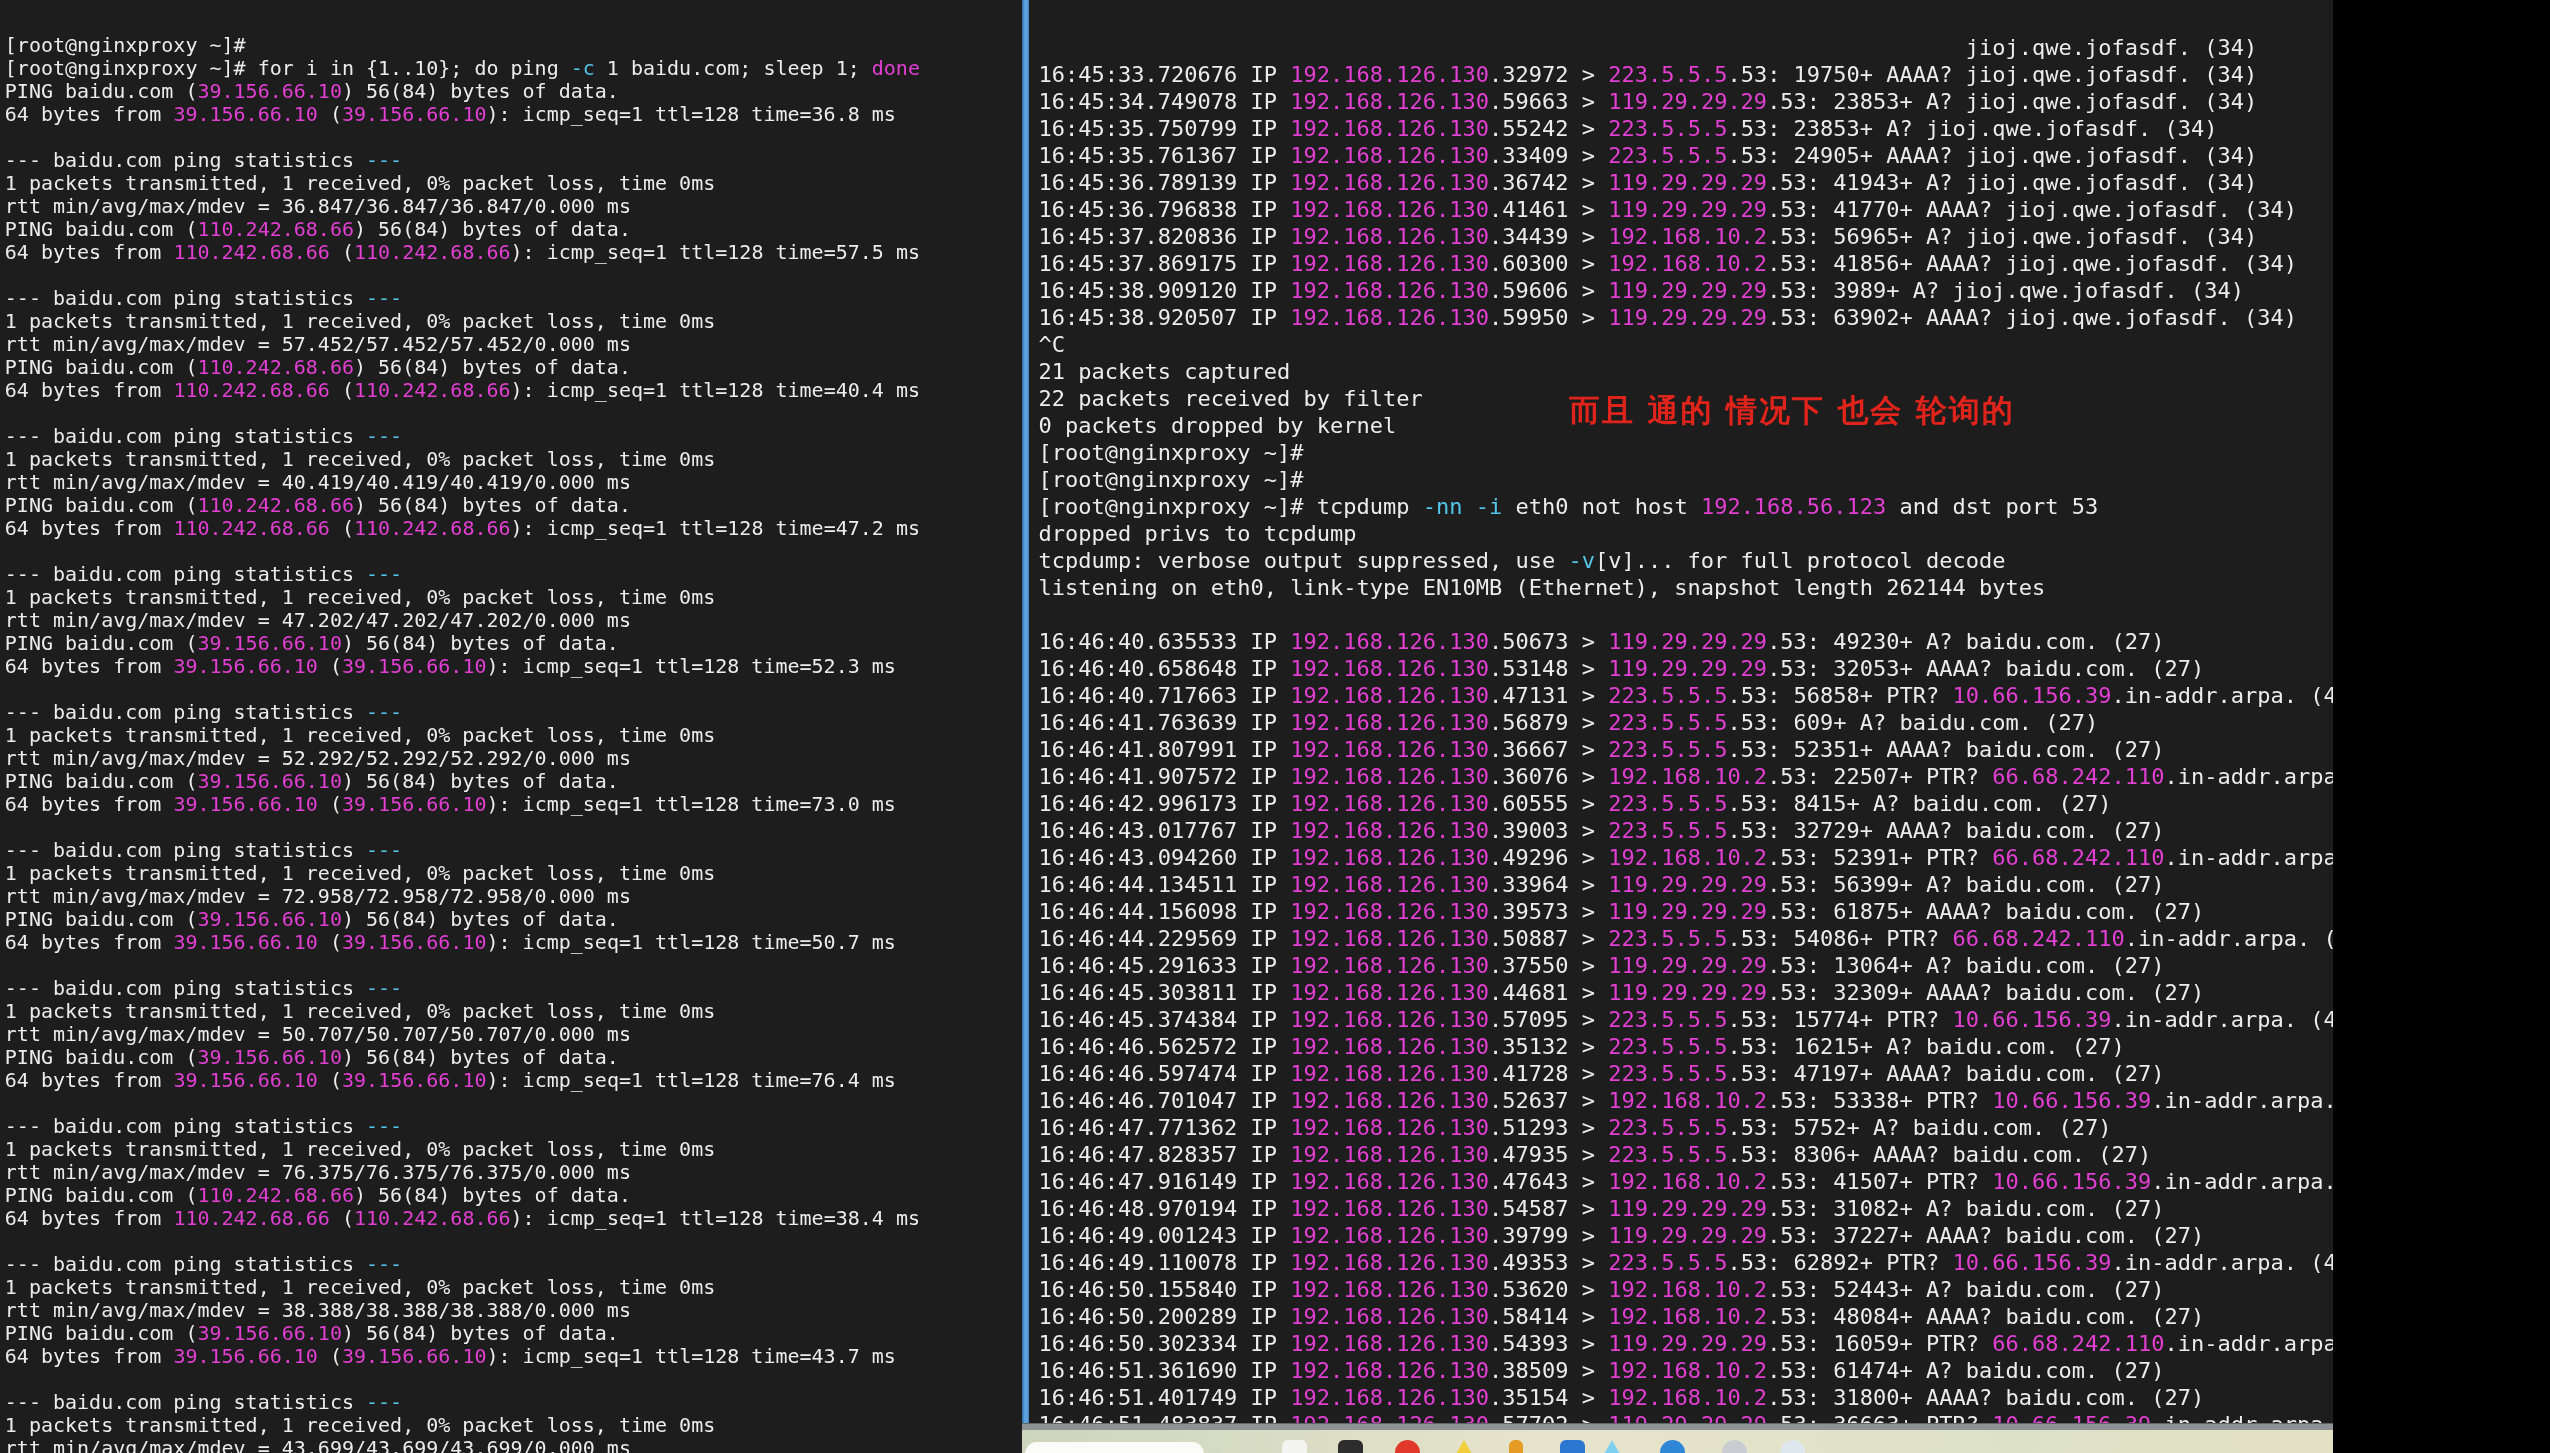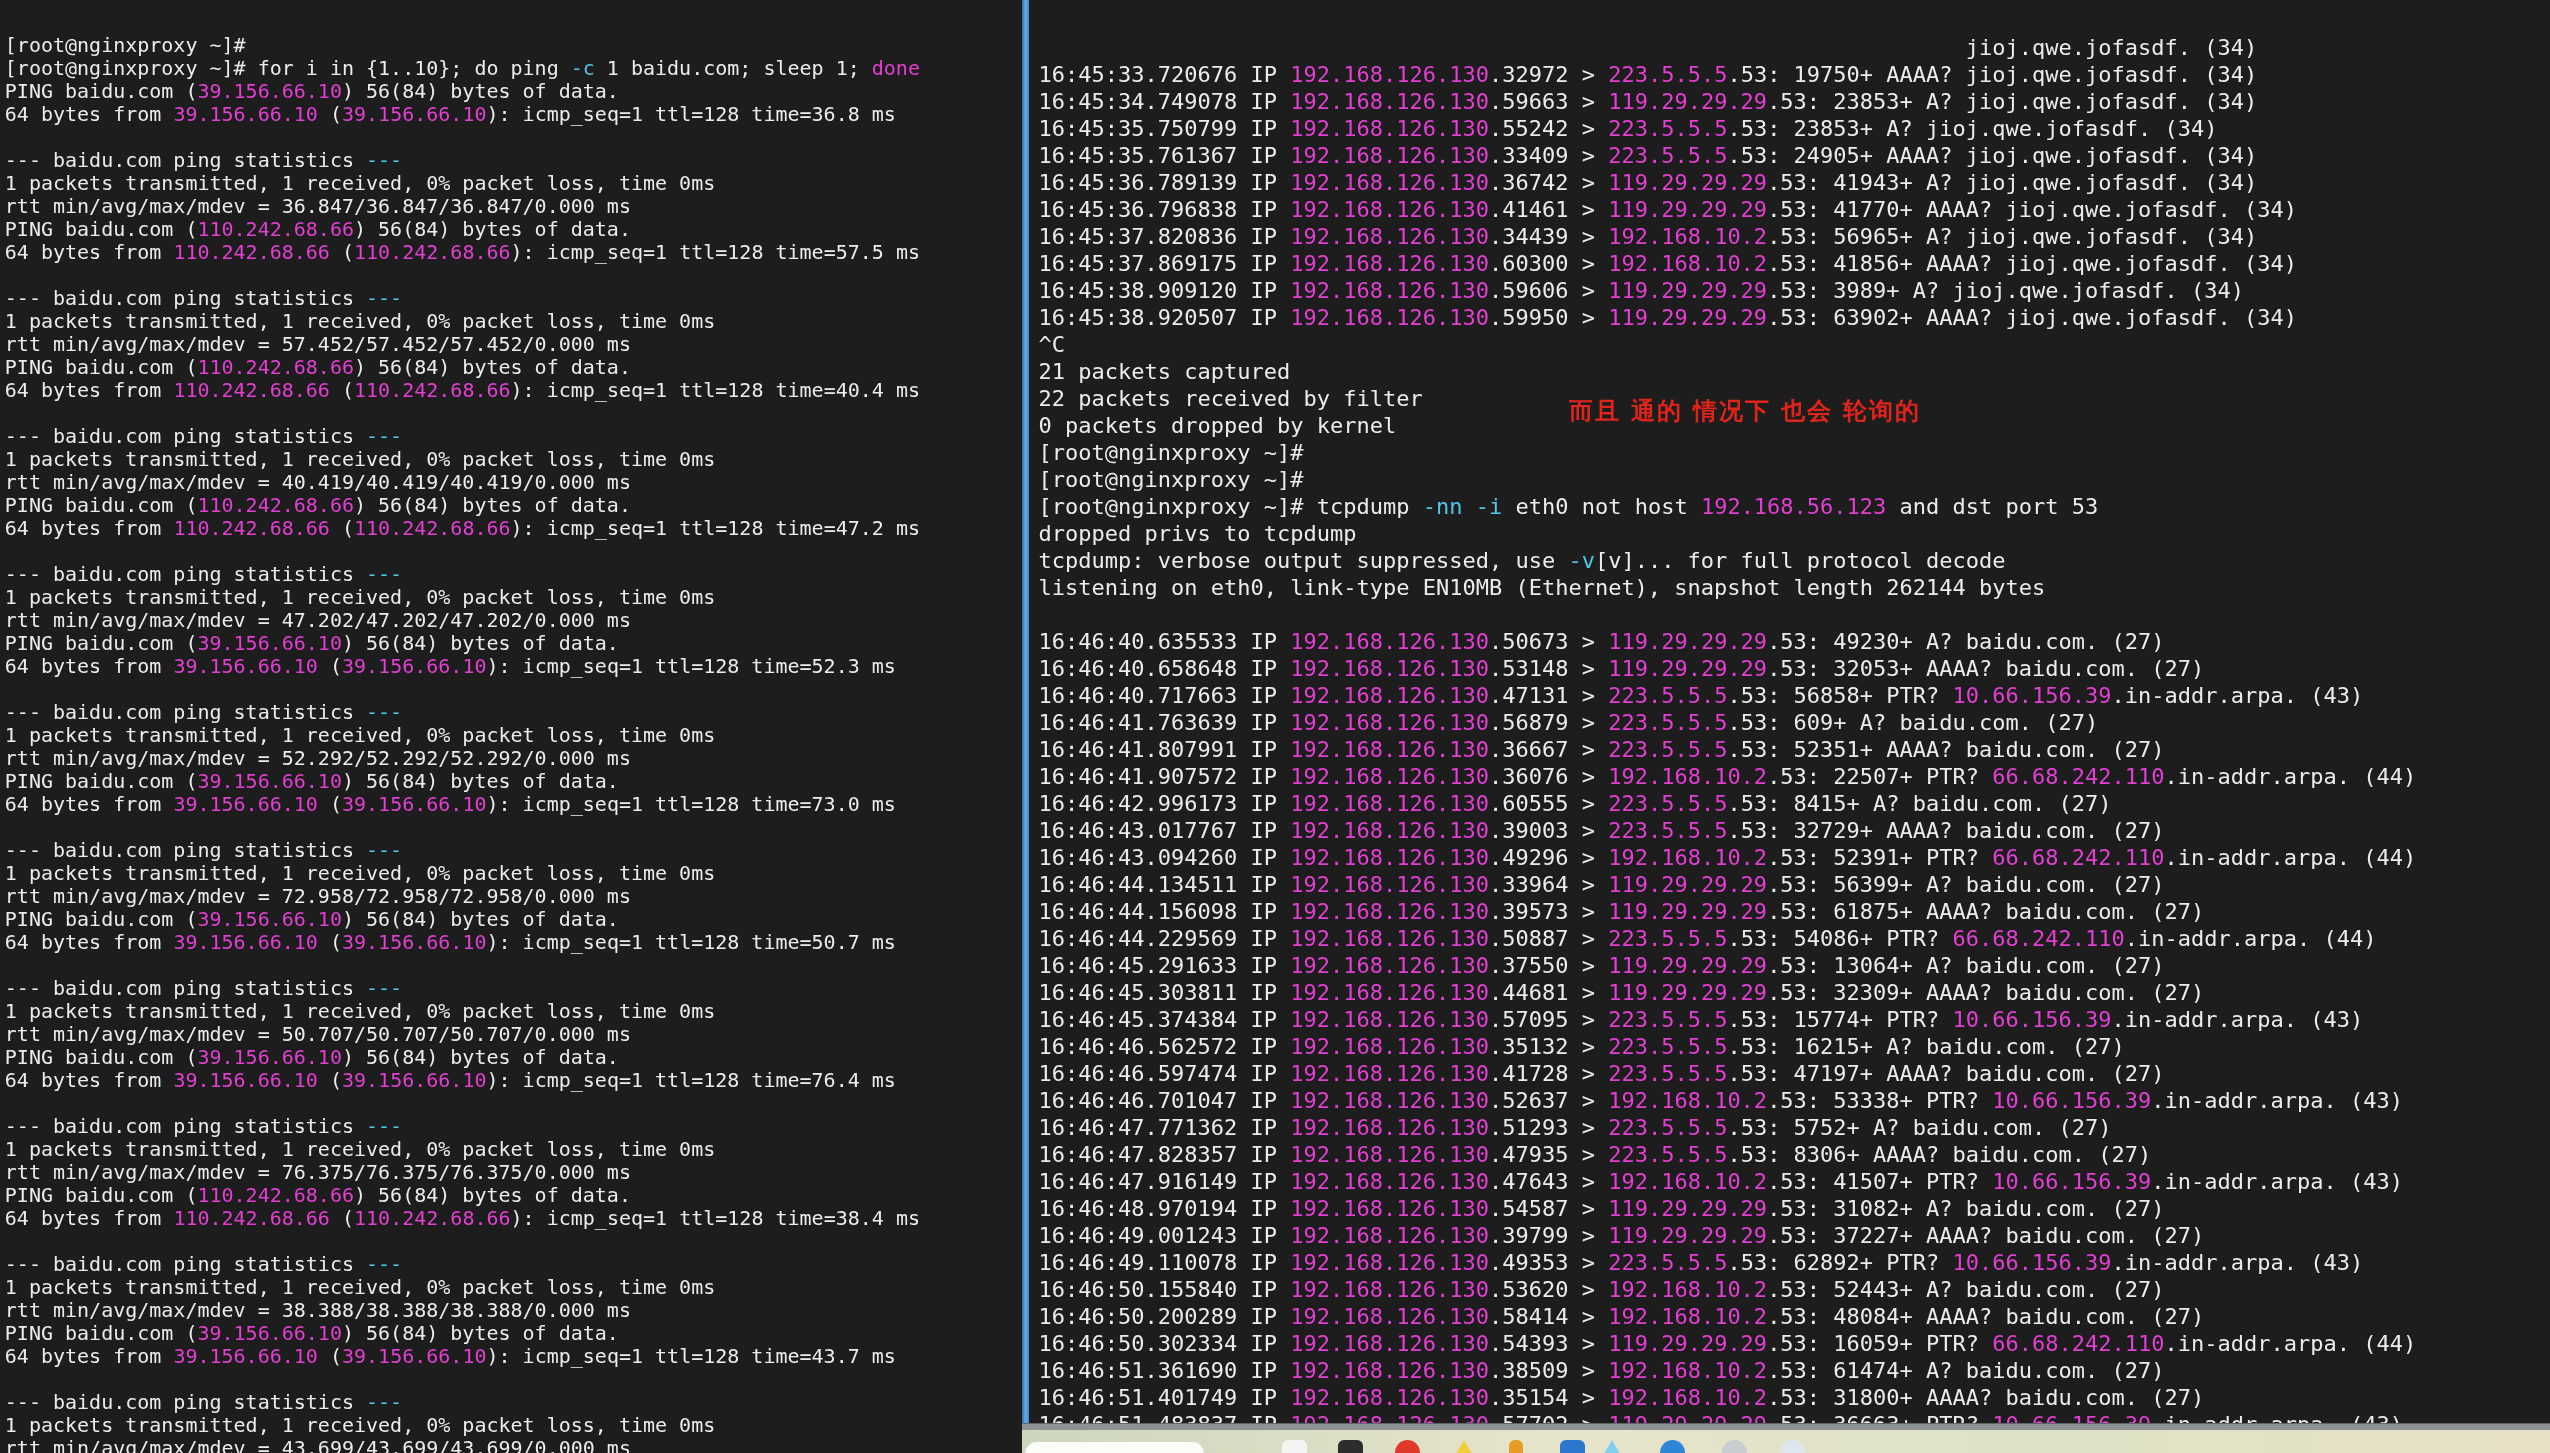--- a/index.html
+++ b/index.html
@@ -1,30 +1,30 @@
 <!DOCTYPE html>
 <html><head>
 <meta charset="utf-8">
 <style>
   html,body{margin:0;padding:0;background:#000;}
-  #screen{position:relative;width:2550px;height:1453px;overflow:hidden;background:#1d1d1d;
+  #screen{position:relative;width:2333px;height:1453px;overflow:hidden;background:#1d1d1d;
           font-family:"DejaVu Sans Mono","Liberation Mono",monospace;}
   .term{position:absolute;background:#1d1d1d;white-space:pre;overflow:hidden;}
   #left-terminal{left:0;top:0;width:1022px;height:1453px;font-size:20px;line-height:23px;padding-left:4.8px;}
   #right-terminal{left:1029px;top:0;width:1521px;height:1423px;font-size:22px;line-height:27px;padding-left:9.6px;}
   #left-terminal .line:first-child{margin-top:-11.6px;}
   #right-terminal .line:first-child{margin-top:-20px;}
   .line{white-space:pre;}
   .seg-w{color:#ececec;}
   .seg-m{color:#e33fd3;}
   .seg-c{color:#52c5e8;}
   #divider{position:absolute;left:1022px;top:0;width:7.7px;height:1423px;
            background:linear-gradient(to right,#2f6ba3,#5ea2e0 35%,#5ea2e0 65%,#2f6ba3);}
   #annotation-overlay{position:absolute;left:540px;top:397px;color:#e0241b;
-           font-family:"DejaVu Serif","Liberation Serif",serif;font-size:24px;
+           font-family:"DejaVu Serif","Liberation Serif",serif;font-size:31px;
            letter-spacing:1.9px;white-space:pre;font-weight:bold;}
   #window-bottom-border{position:absolute;left:1022px;top:1423px;width:1529px;height:7.7px;
            background:#8d9294;border-top:1px solid #5f6466;box-sizing:border-box;}
   #taskbar{position:absolute;left:1022px;top:1430px;width:1529px;height:23px;overflow:hidden;
            background:linear-gradient(90deg,#ccd6bd,#e7e4cc 35%,#dde2c6 65%,#e8e0c4);}
   #taskbar-widget-card{position:absolute;left:2.9px;top:11.6px;width:179px;height:29px;
            background:#fbfbf7;border-radius:11.6px 11.6px 0 0;}
   .tb-icon{position:absolute;top:9.6px;width:25px;height:25px;}
   .ic-sq{border-radius:5.8px;}
   .ic-round{border-radius:50%;}

